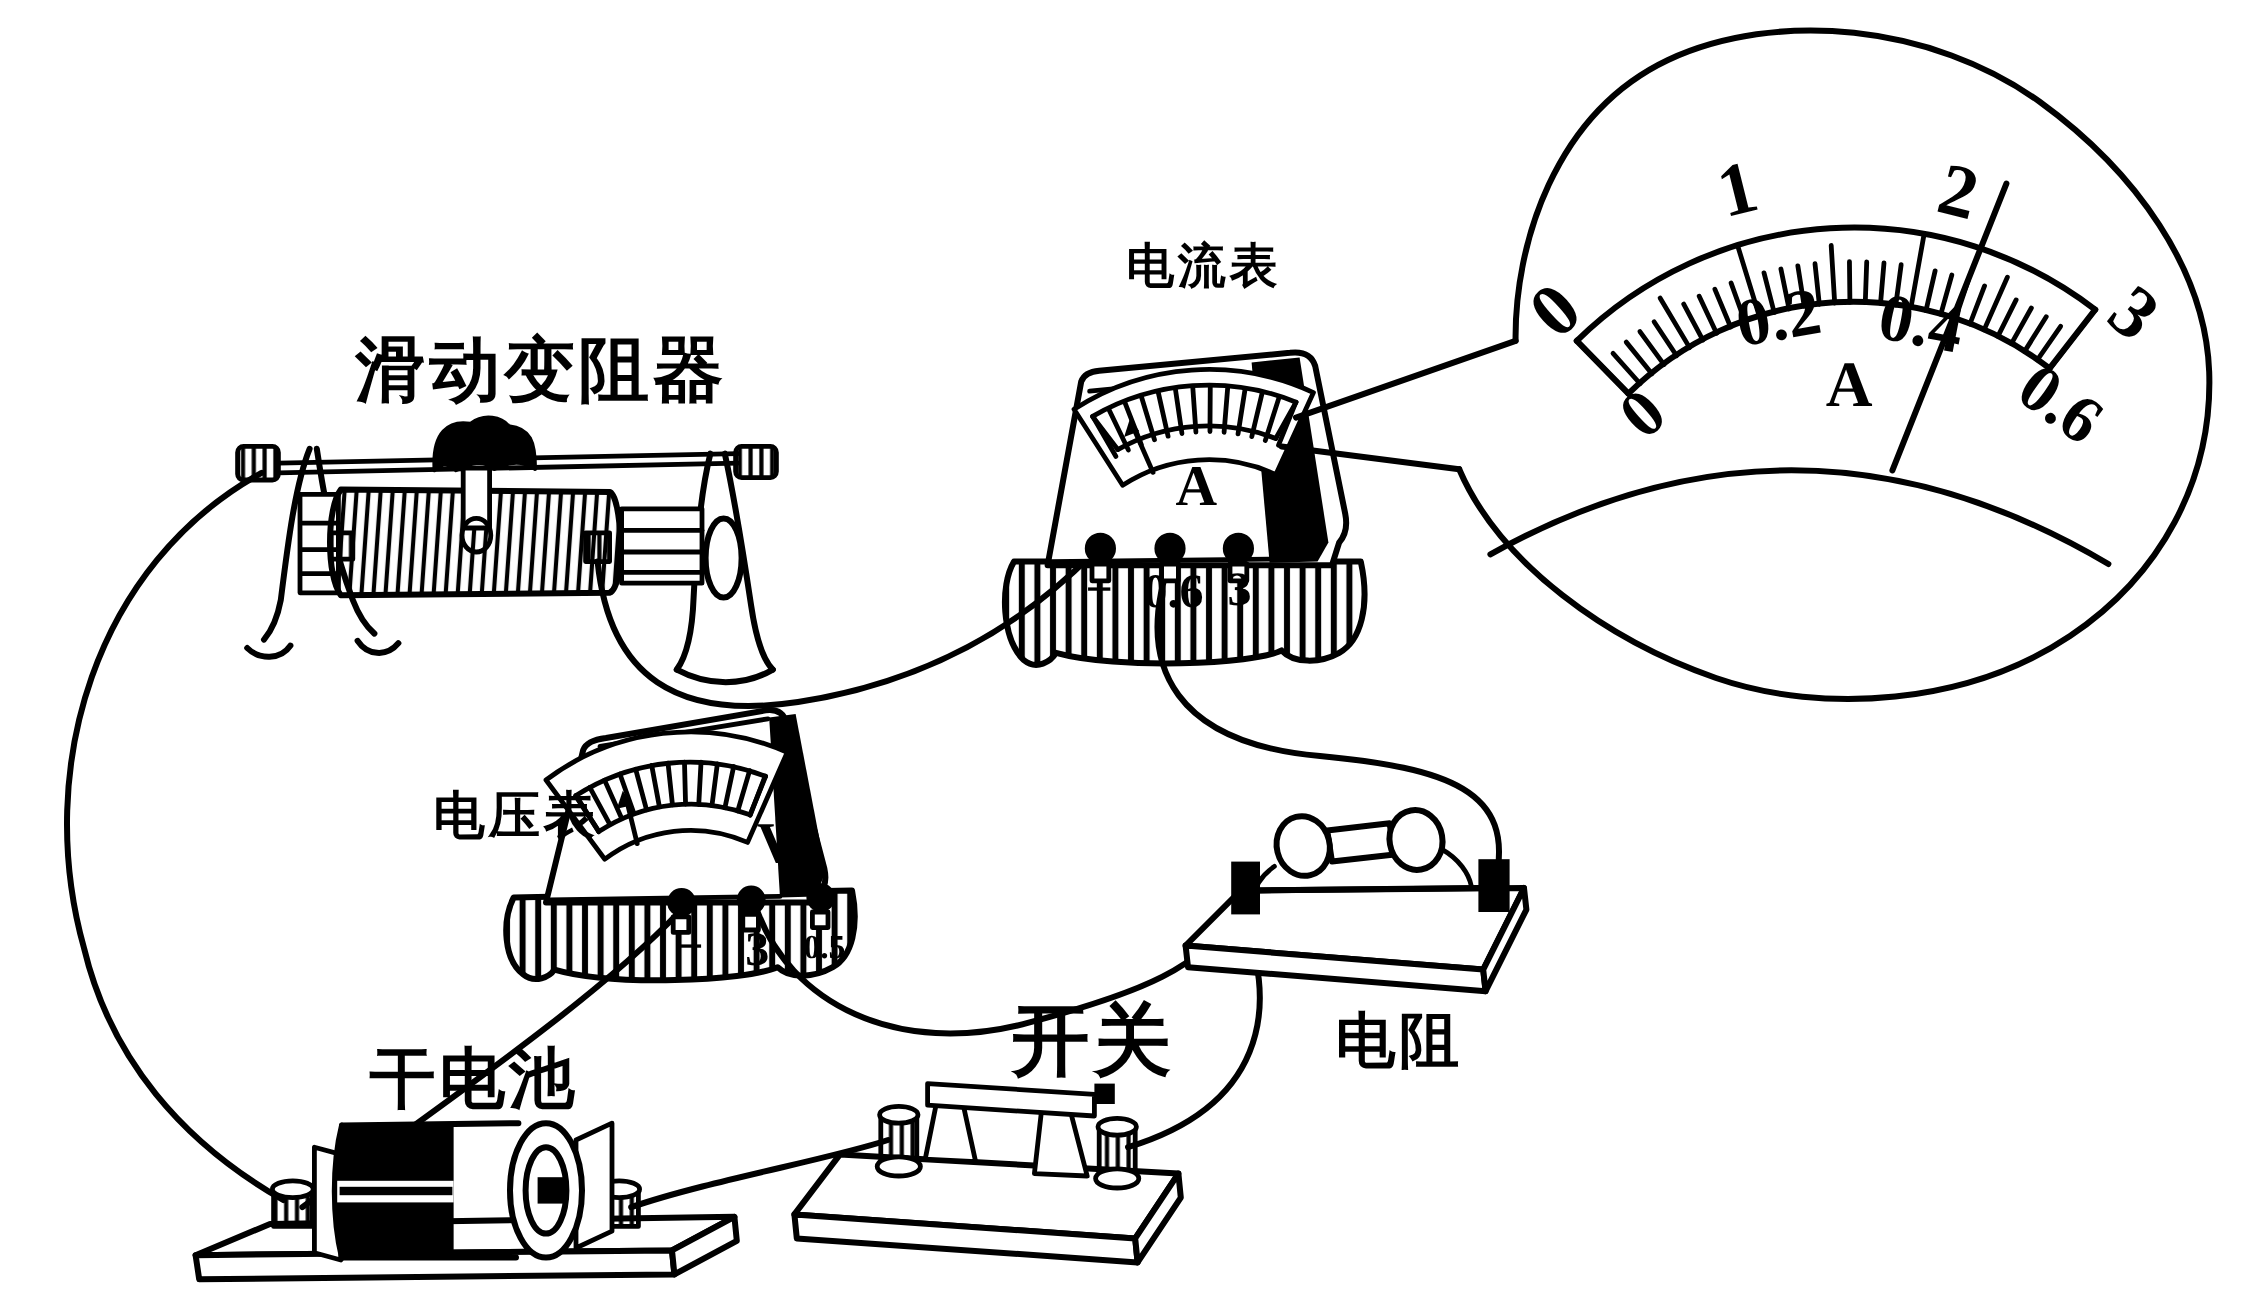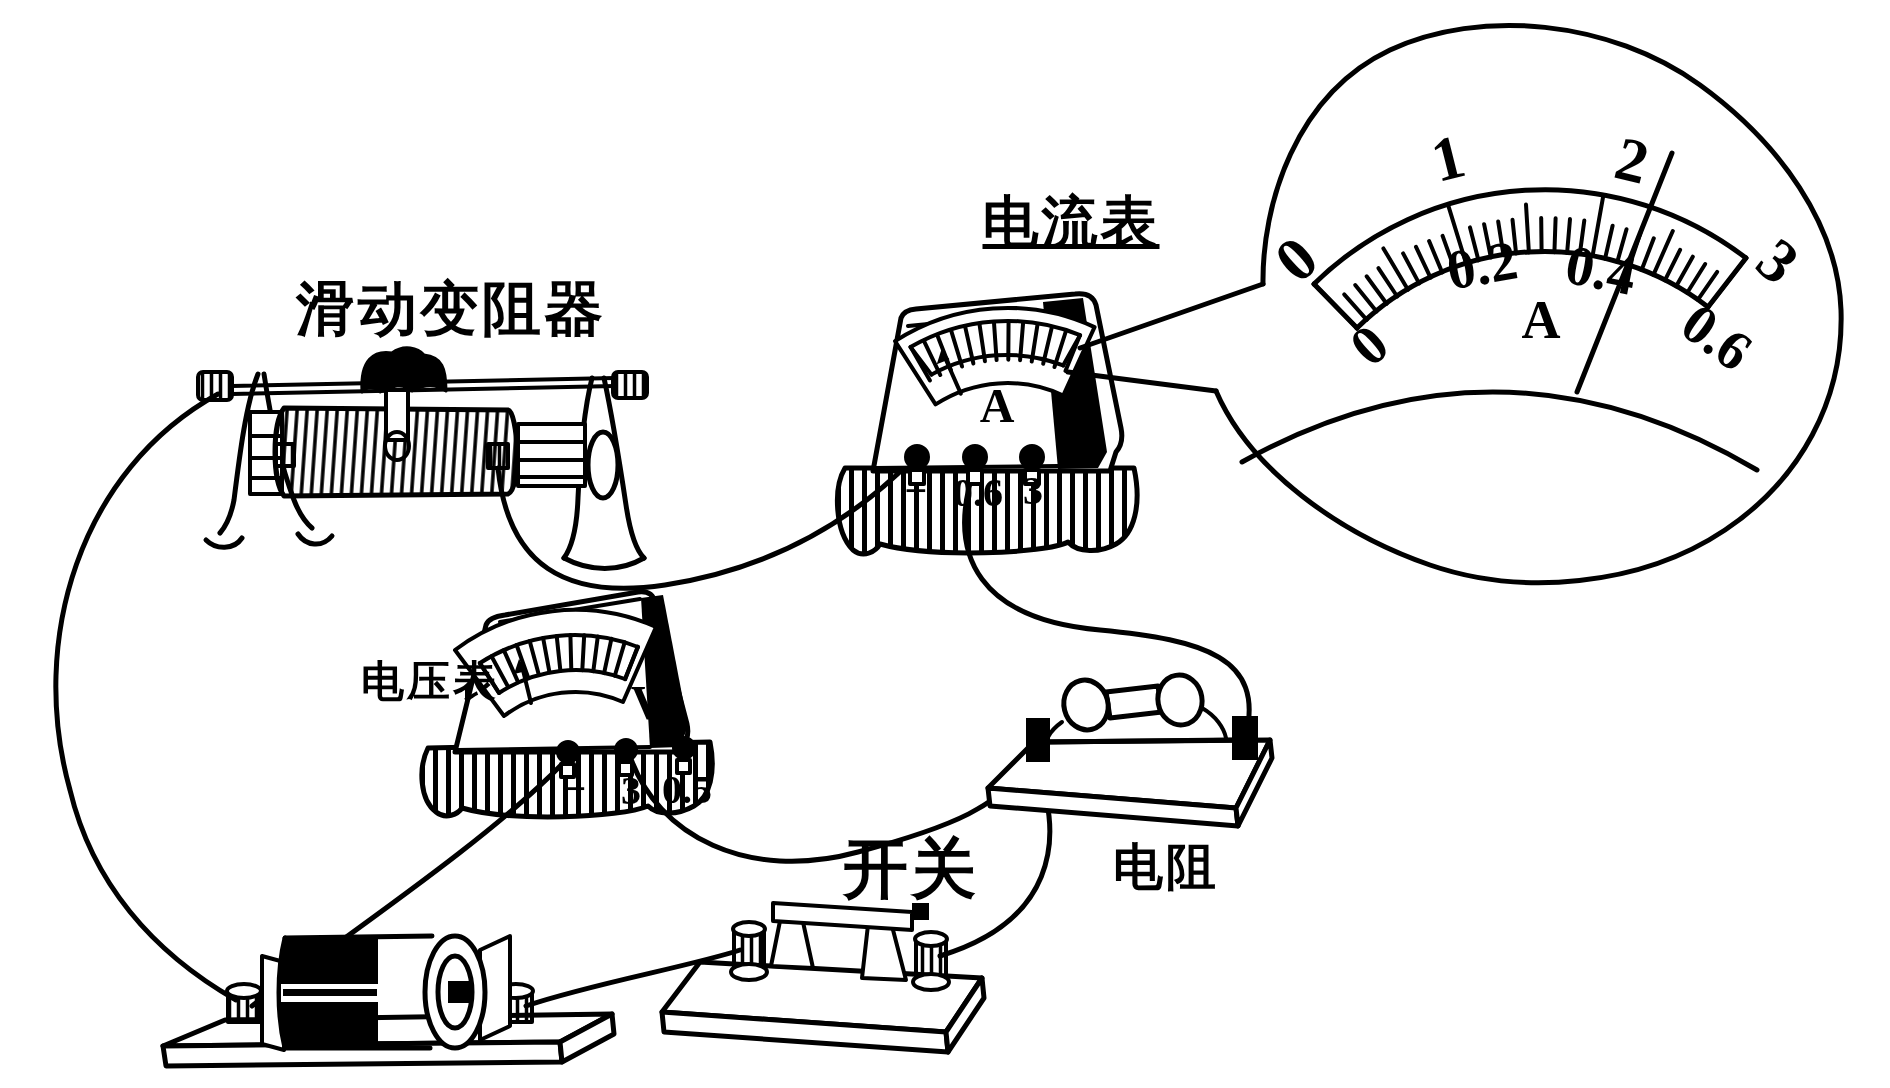--- a/index.html
+++ b/index.html
@@ -276,35 +276,36 @@
             <line x1="1697.8" y1="299.9" x2="1717.2" y2="271.9" stroke="#000" stroke-width="4"></line>
             <line x1="1708.1" y1="307.4" x2="1745.9" y2="258.2" stroke="#000" stroke-width="4"></line>
           </g>
       <path d="M1242,462 Q1500,318 1757,470"></path>
       <line x1="1577" y1="392" x2="1672" y2="153" stroke-width="5"></line>
     </g>
   </g>
 </svg>
 
 <div class="t cjk" style="left:451px;top:309px;font-size:59px;">滑动变阻器</div>
-<div class="t cjk" style="left:1071px;top:222px;font-size:56px;text-decoration:underline;">电流表</div>
+<div class="t cjk" style="left:1003px;top:222px;font-size:40px;">电流表</div>
 <div class="t cjk" style="left:430px;top:681px;font-size:43px;">电压表</div>
+<div class="t cjk" style="left:395px;top:899px;font-size:55px;">干电池</div>
 <div class="t cjk" style="left:911px;top:869px;font-size:65px;">开关</div>
 <div class="t cjk" style="left:1166px;top:867px;font-size:50px;">电阻</div>
 
 <div class="t num" style="left:997px;top:406px;font-size:48px;">A</div>
 <div class="t num" style="left:648px;top:703px;font-size:48px;">V</div>
 
 <div class="t num" style="left:916px;top:491px;font-size:40px;">−</div>
 <div class="t num" style="left:978px;top:493px;font-size:40px;">0.6</div>
 <div class="t num" style="left:1033px;top:491px;font-size:40px;">3</div>
 
 <div class="t num" style="left:575px;top:789px;font-size:40px;">−</div>
 <div class="t num" style="left:631px;top:791px;font-size:40px;">3</div>
-<div class="t num" style="left:687px;top:790px;font-size:40px;">0.5</div>
+<div class="t num" style="left:687px;top:790px;font-size:28px;">0.5</div>
 
 <div class="t num" style="left:1296px;top:259px;font-size:62px;transform:translate(-50%,-50%) rotate(-42deg);">0</div>
 <div class="t num" style="left:1448px;top:158px;font-size:62px;transform:translate(-50%,-50%) rotate(-14deg);">1</div>
 <div class="t num" style="left:1632px;top:160px;font-size:62px;transform:translate(-50%,-50%) rotate(14deg);">2</div>
 <div class="t num" style="left:1778px;top:261px;font-size:62px;transform:translate(-50%,-50%) rotate(40deg);">3</div>
 
 <div class="t num" style="left:1369px;top:345px;font-size:56px;transform:translate(-50%,-50%) rotate(-42deg);">0</div>
 <div class="t num" style="left:1482px;top:265px;font-size:56px;transform:translate(-50%,-50%) rotate(-10deg);">0.2</div>
 <div class="t num" style="left:1601px;top:270px;font-size:56px;transform:translate(-50%,-50%) rotate(11deg);">0.4</div>
 <div class="t num" style="left:1717px;top:337px;font-size:56px;transform:translate(-50%,-50%) rotate(36deg);">0.6</div>

